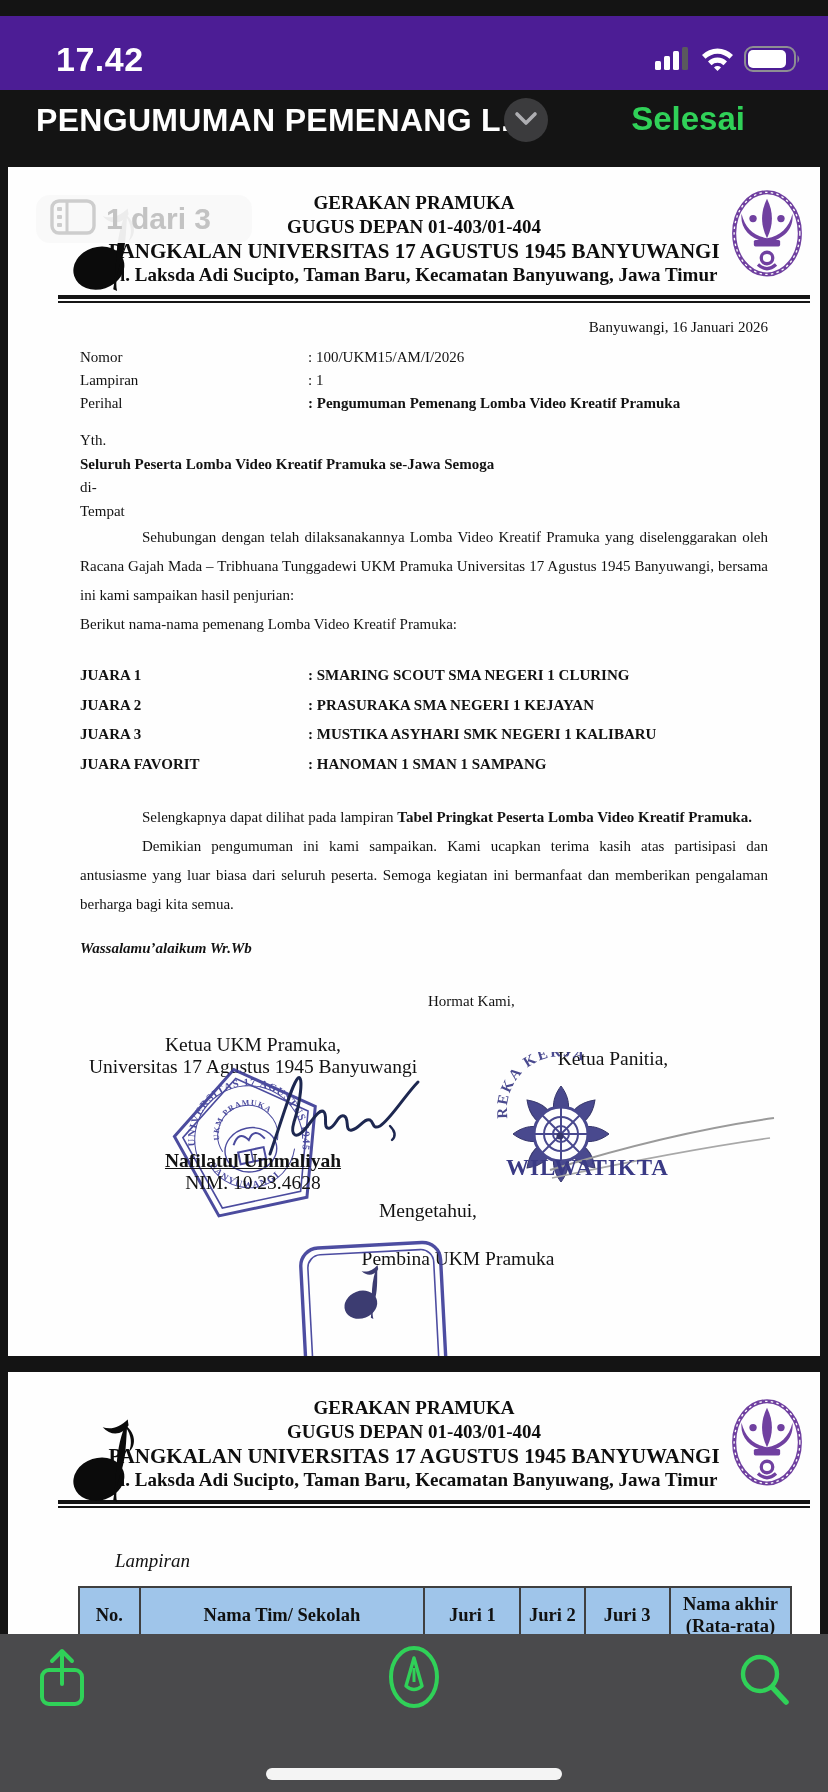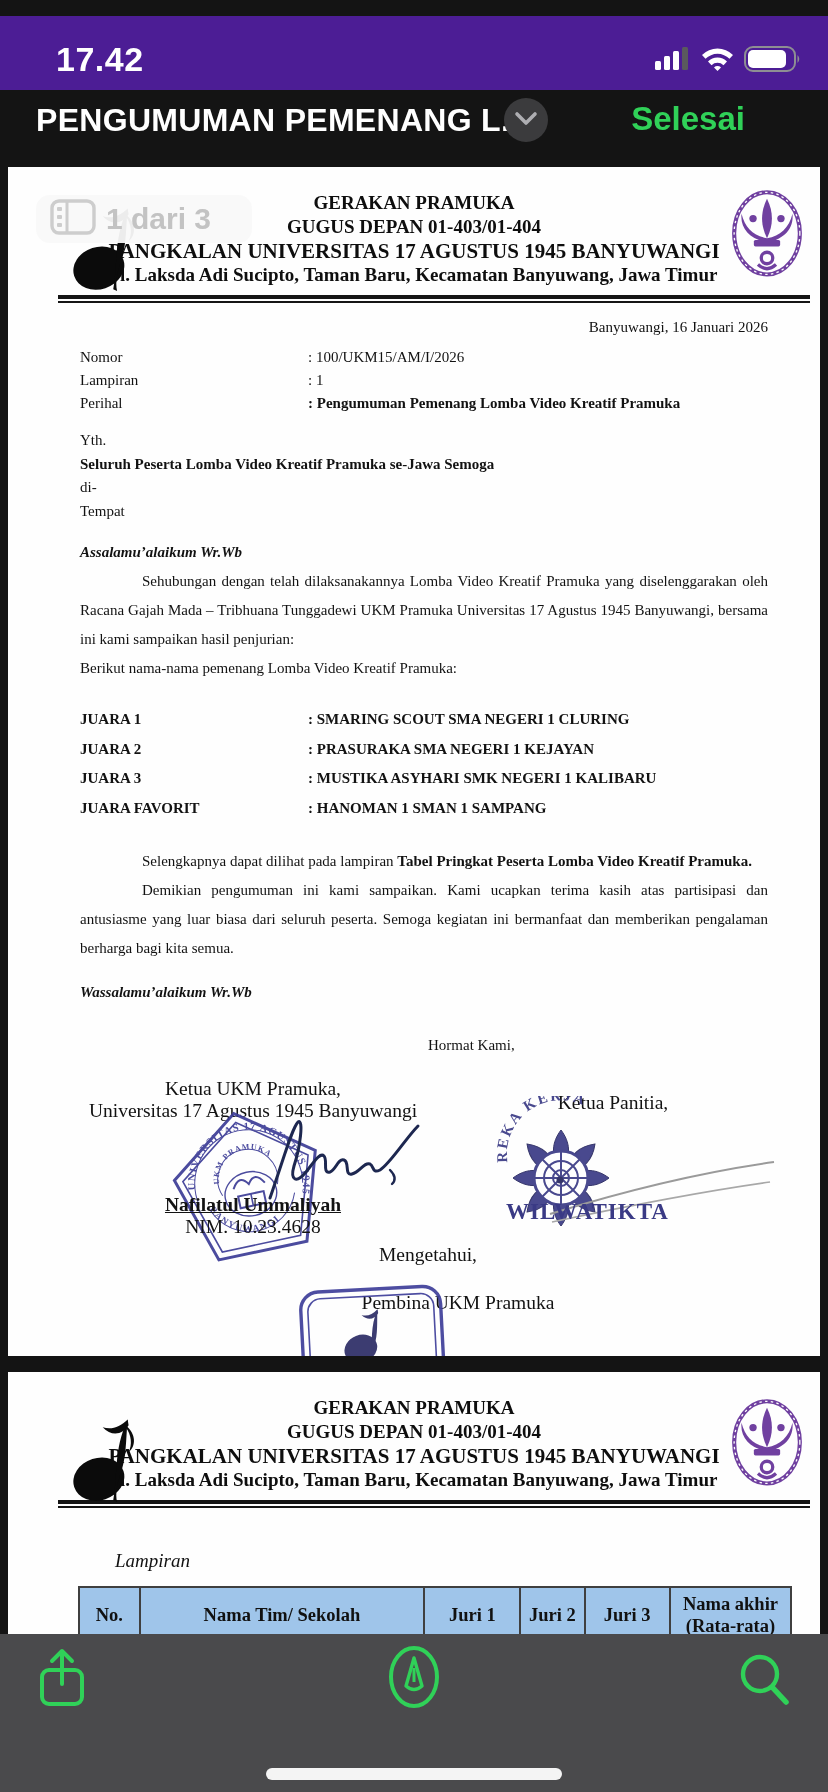--- a/index.html
+++ b/index.html
@@ -188,21 +188,20 @@
           </div>
         </div>
 
         <div class="yth">
           <div>Yth.</div>
           <div class="bold">Seluruh Peserta Lomba Video Kreatif Pramuka se-Jawa Semoga</div>
           <div>di-</div>
           <div>Tempat</div>
         </div>
 
-        <div class="salam">Assalamu’alaikum Wr.Wb</div>
         <div class="para">Sehubungan dengan telah dilaksanakannya Lomba Video Kreatif Pramuka yang diselenggarakan oleh Racana Gajah Mada – Tribhuana Tunggadewi UKM Pramuka Universitas 17 Agustus 1945 Banyuwangi, bersama ini kami sampaikan hasil penjurian:</div>
         <div class="para noindent">Berikut nama-nama pemenang Lomba Video Kreatif Pramuka:</div>
 
         <div class="winners">
           <div class="winner-row"><span class="winner-label">JUARA 1</span><span>: SMARING SCOUT SMA NEGERI 1 CLURING</span></div>
           <div class="winner-row"><span class="winner-label">JUARA 2</span><span>: PRASURAKA SMA NEGERI 1 KEJAYAN</span></div>
           <div class="winner-row"><span class="winner-label">JUARA 3</span><span>: MUSTIKA ASYHARI SMK NEGERI 1 KALIBARU</span></div>
           <div class="winner-row"><span class="winner-label">JUARA FAVORIT</span><span>: HANOMAN 1 SMAN 1 SAMPANG</span></div>
         </div>
 

